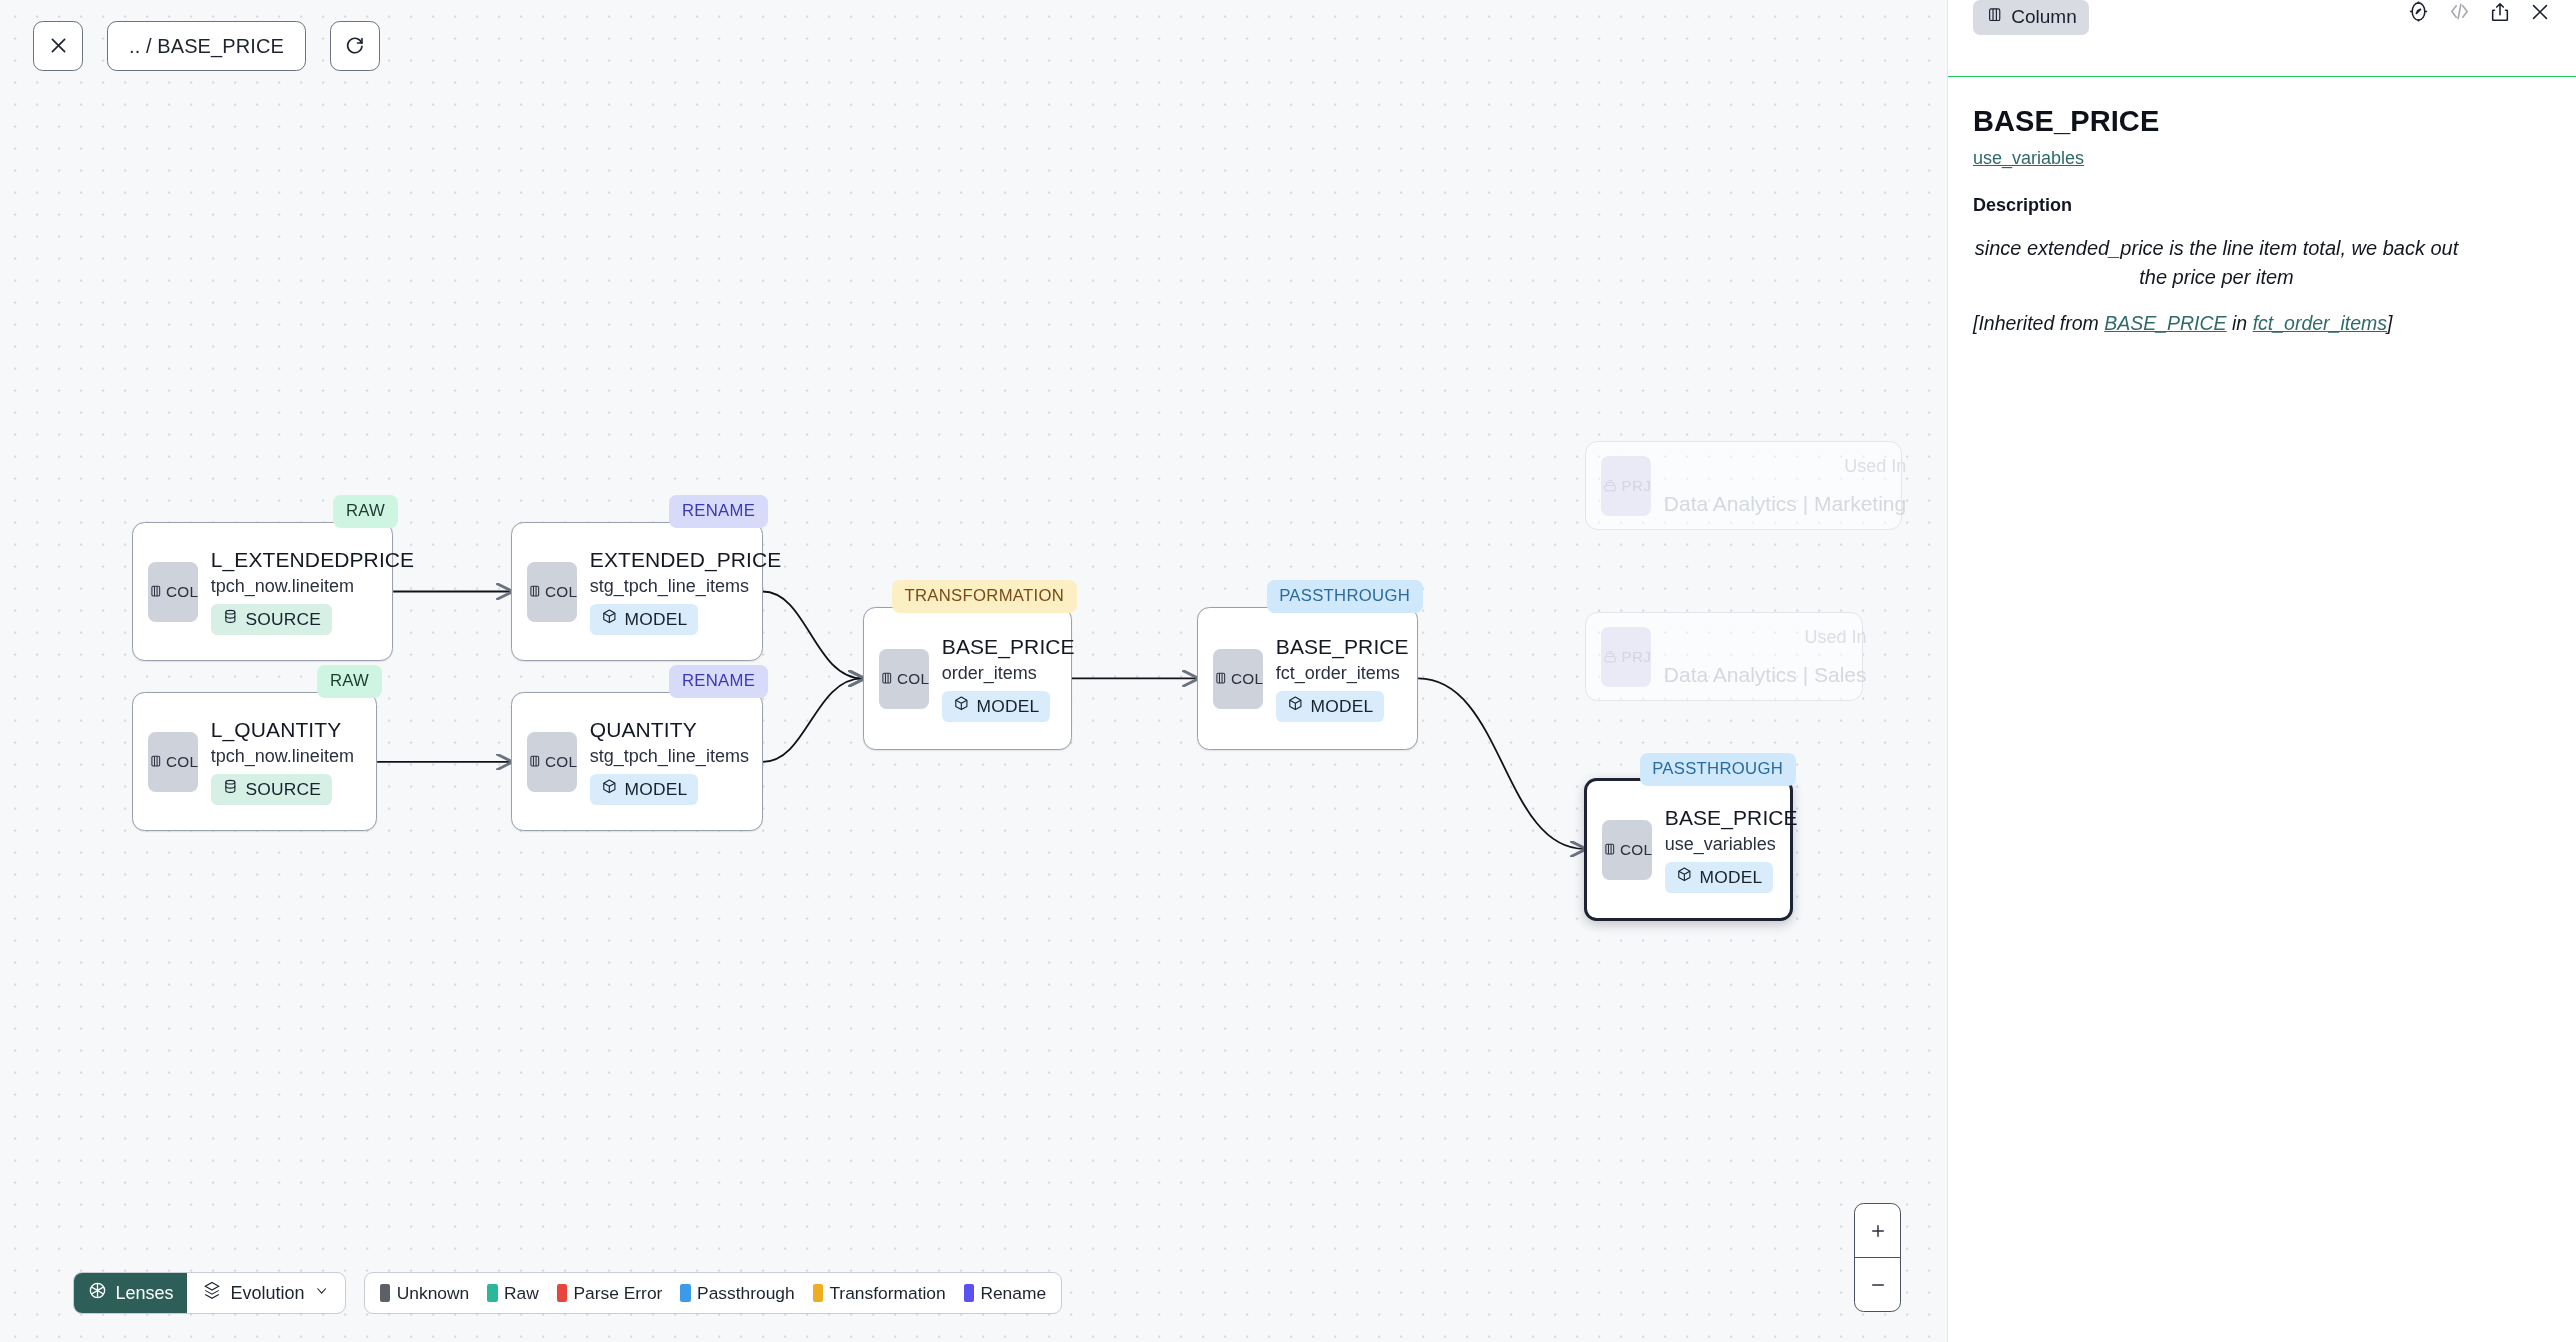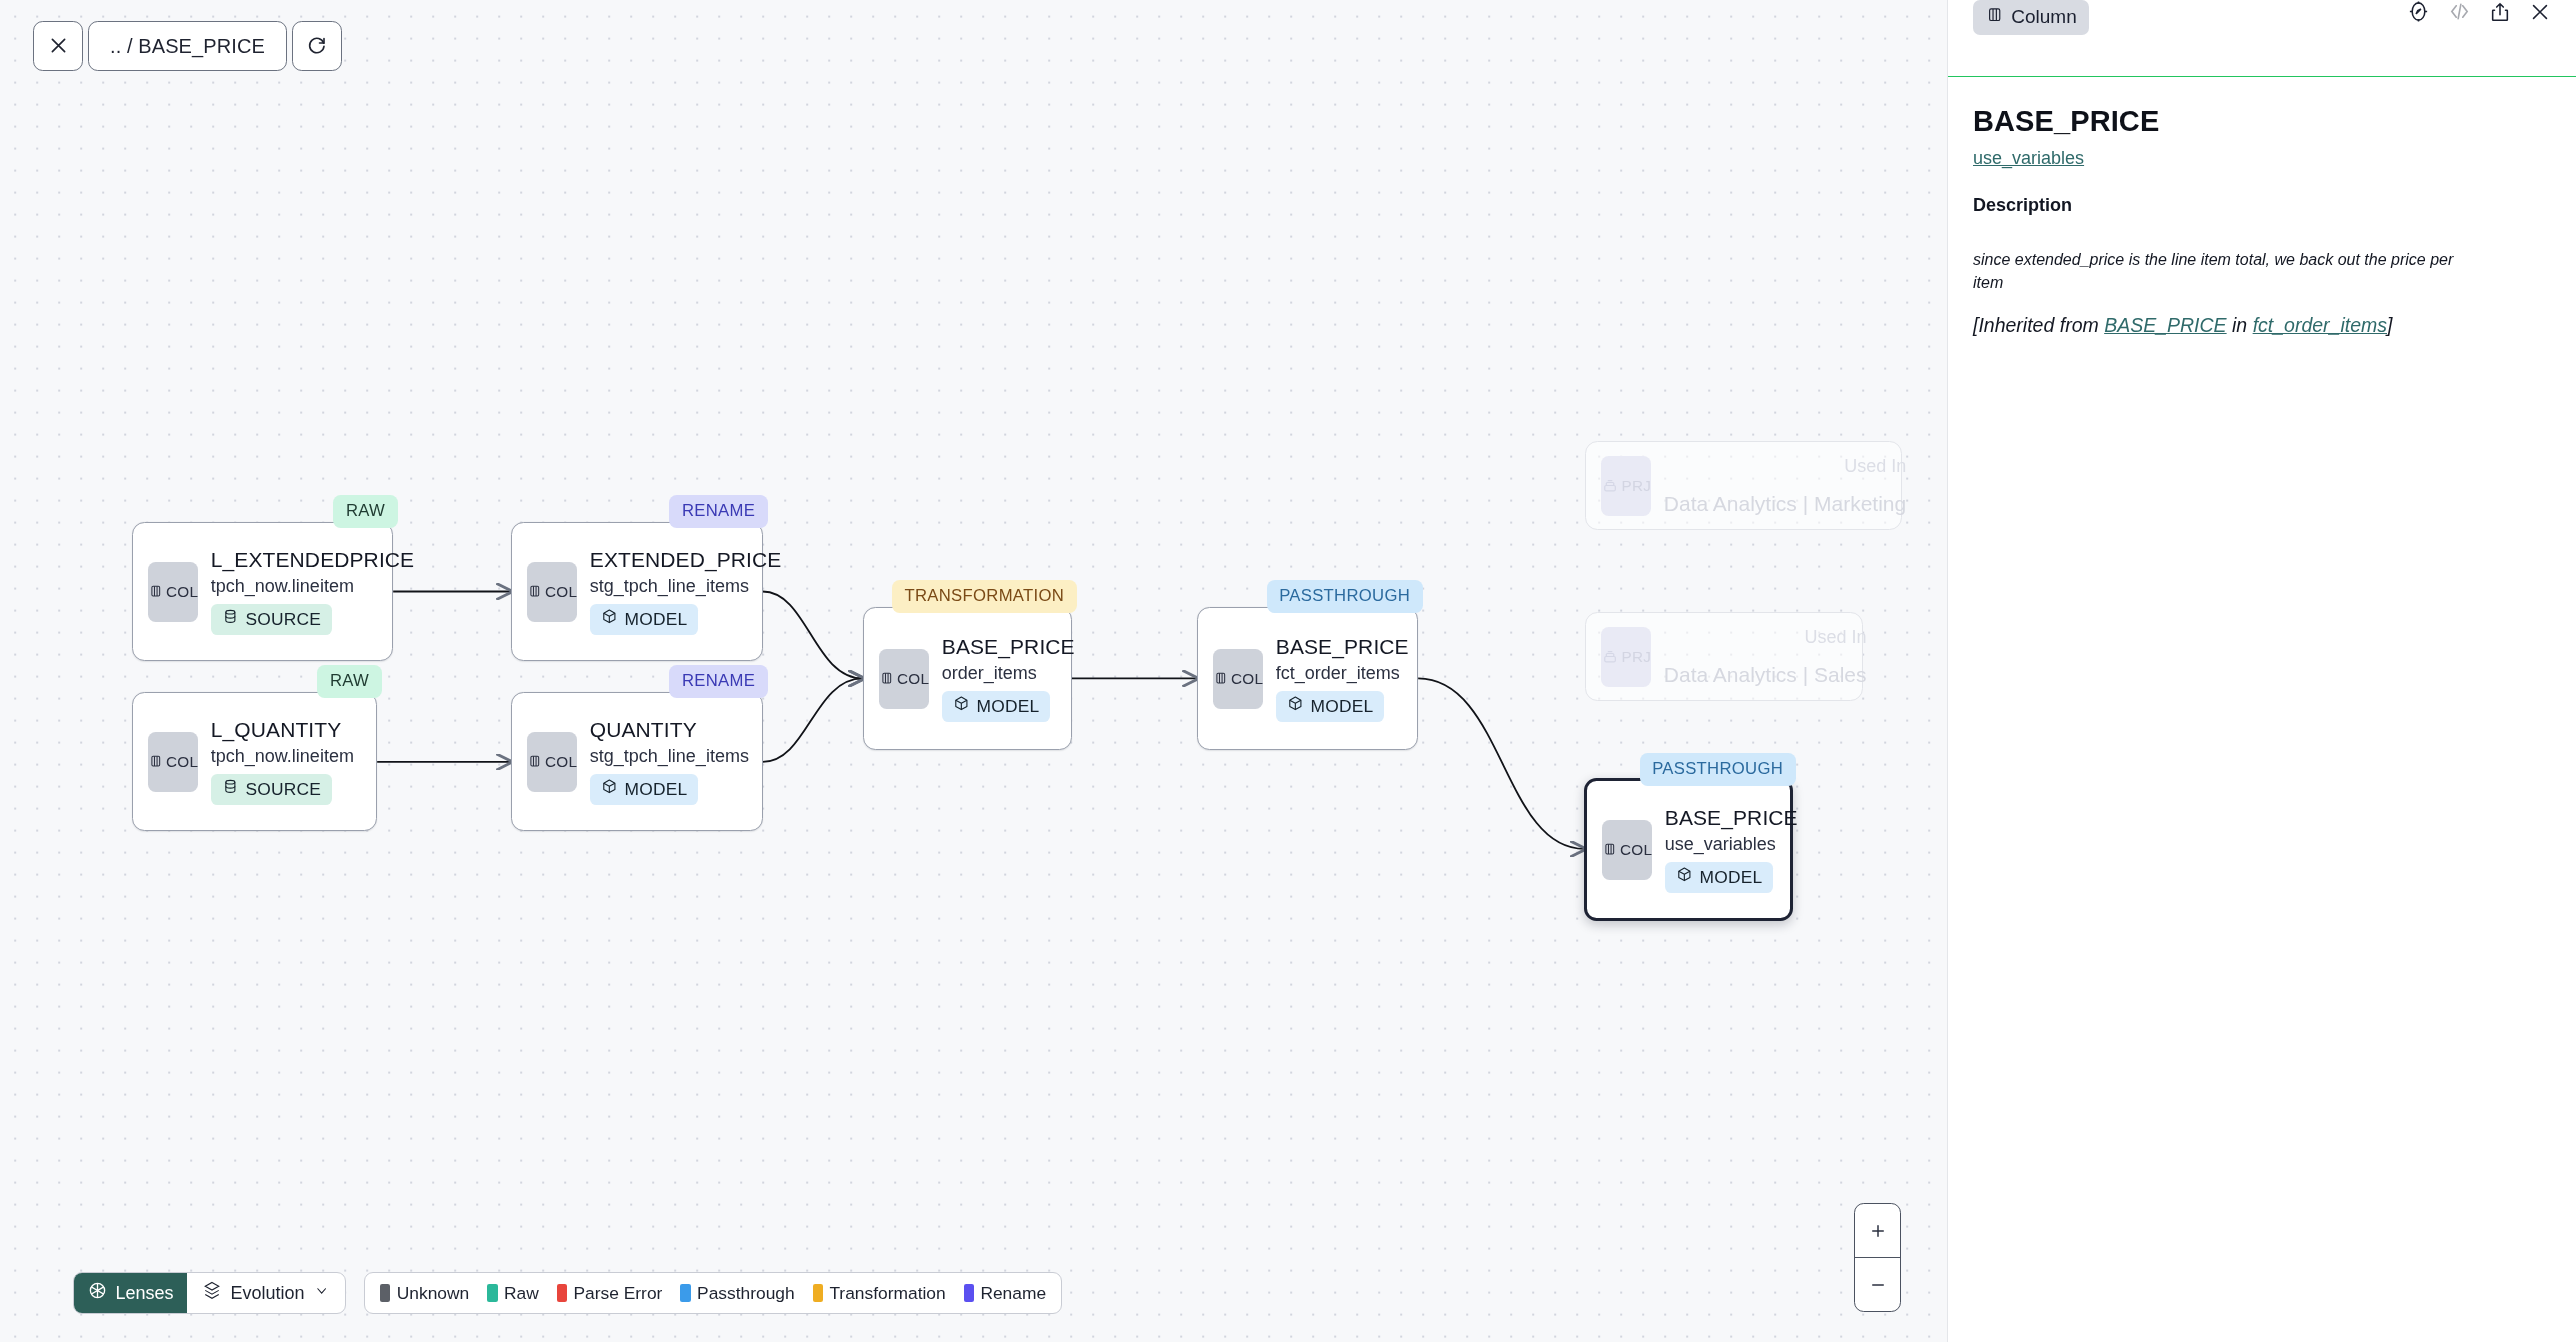--- a/index.html
+++ b/index.html
@@ -17,21 +17,21 @@
     width: 1947px; height: 1343px;
     background-color: #f7f8fa;
     background-image: radial-gradient(circle, #d2d5de 1px, transparent 1px);
     background-size: 22px 22px;
     background-position: 4.2px 5.6px;
     overflow: hidden;
   }
   #edges { position: absolute; left: 0; top: 0; width: 1947px; height: 1343px; pointer-events: none; }
 
   
-  .tl-bar { position: absolute; left: 33px; top: 21px; display: flex; align-items: center; gap: 5px; z-index: 40; }
+  .tl-bar { position: absolute; left: 33px; top: 21px; display: flex; align-items: center; gap: 24px; z-index: 40; }
   .tl-btn {
     height: 50px; min-width: 50px;
     background: #fff; border: 1.1px solid #6b7280; border-radius: 9.7px;
     display: flex; align-items: center; justify-content: center;
     cursor: pointer;
   }
   .tl-btn.pill { padding: 0 21px; }
   .tl-btn .lbl { font-size: 20px; color: #1f2330; letter-spacing: 0.1px; white-space: nowrap; }
 
   
@@ -124,21 +124,21 @@
   .p-link { display: inline-block; margin: 9.7px 25px 0; font-size: 18px; color: #2f6a6a; text-decoration: underline; cursor: pointer; }
 
   .p-tabs { margin: 32px 25px 0; border-bottom: 1px solid #e7e9ec; display: flex; }
   .p-tab {
     font-size: 19.5px; color: #2f6a6a; font-weight: bold; padding: 0 15.3px 11px;
     border-bottom: 3.5px solid #2f6a6a; margin-bottom: -2.1px; cursor: pointer;
   }
 
   .p-section { padding: 26.4px 25px 0; }
   .p-sec-title { font-size: 18px; font-weight: bold; color: #121622; }
-  .p-desc { margin-top: 32px; font-size: 16px; font-style: italic; color: #131722; line-height: 1.45; max-width: 487px; }
+  .p-desc { margin-top: 18px; font-size: 20px; font-style: italic; color: #131722; line-height: 1.45; max-width: 487px; text-align: center; }
   .p-inherit { margin-top: 19.5px; font-size: 19.5px; font-style: italic; color: #131722; }
   .p-inherit a { color: #2f6a6a; text-decoration: underline; cursor: pointer; }
 </style>
 </head>
 <body>
 
 <div id="app">
 
   <div id="canvas">
 

